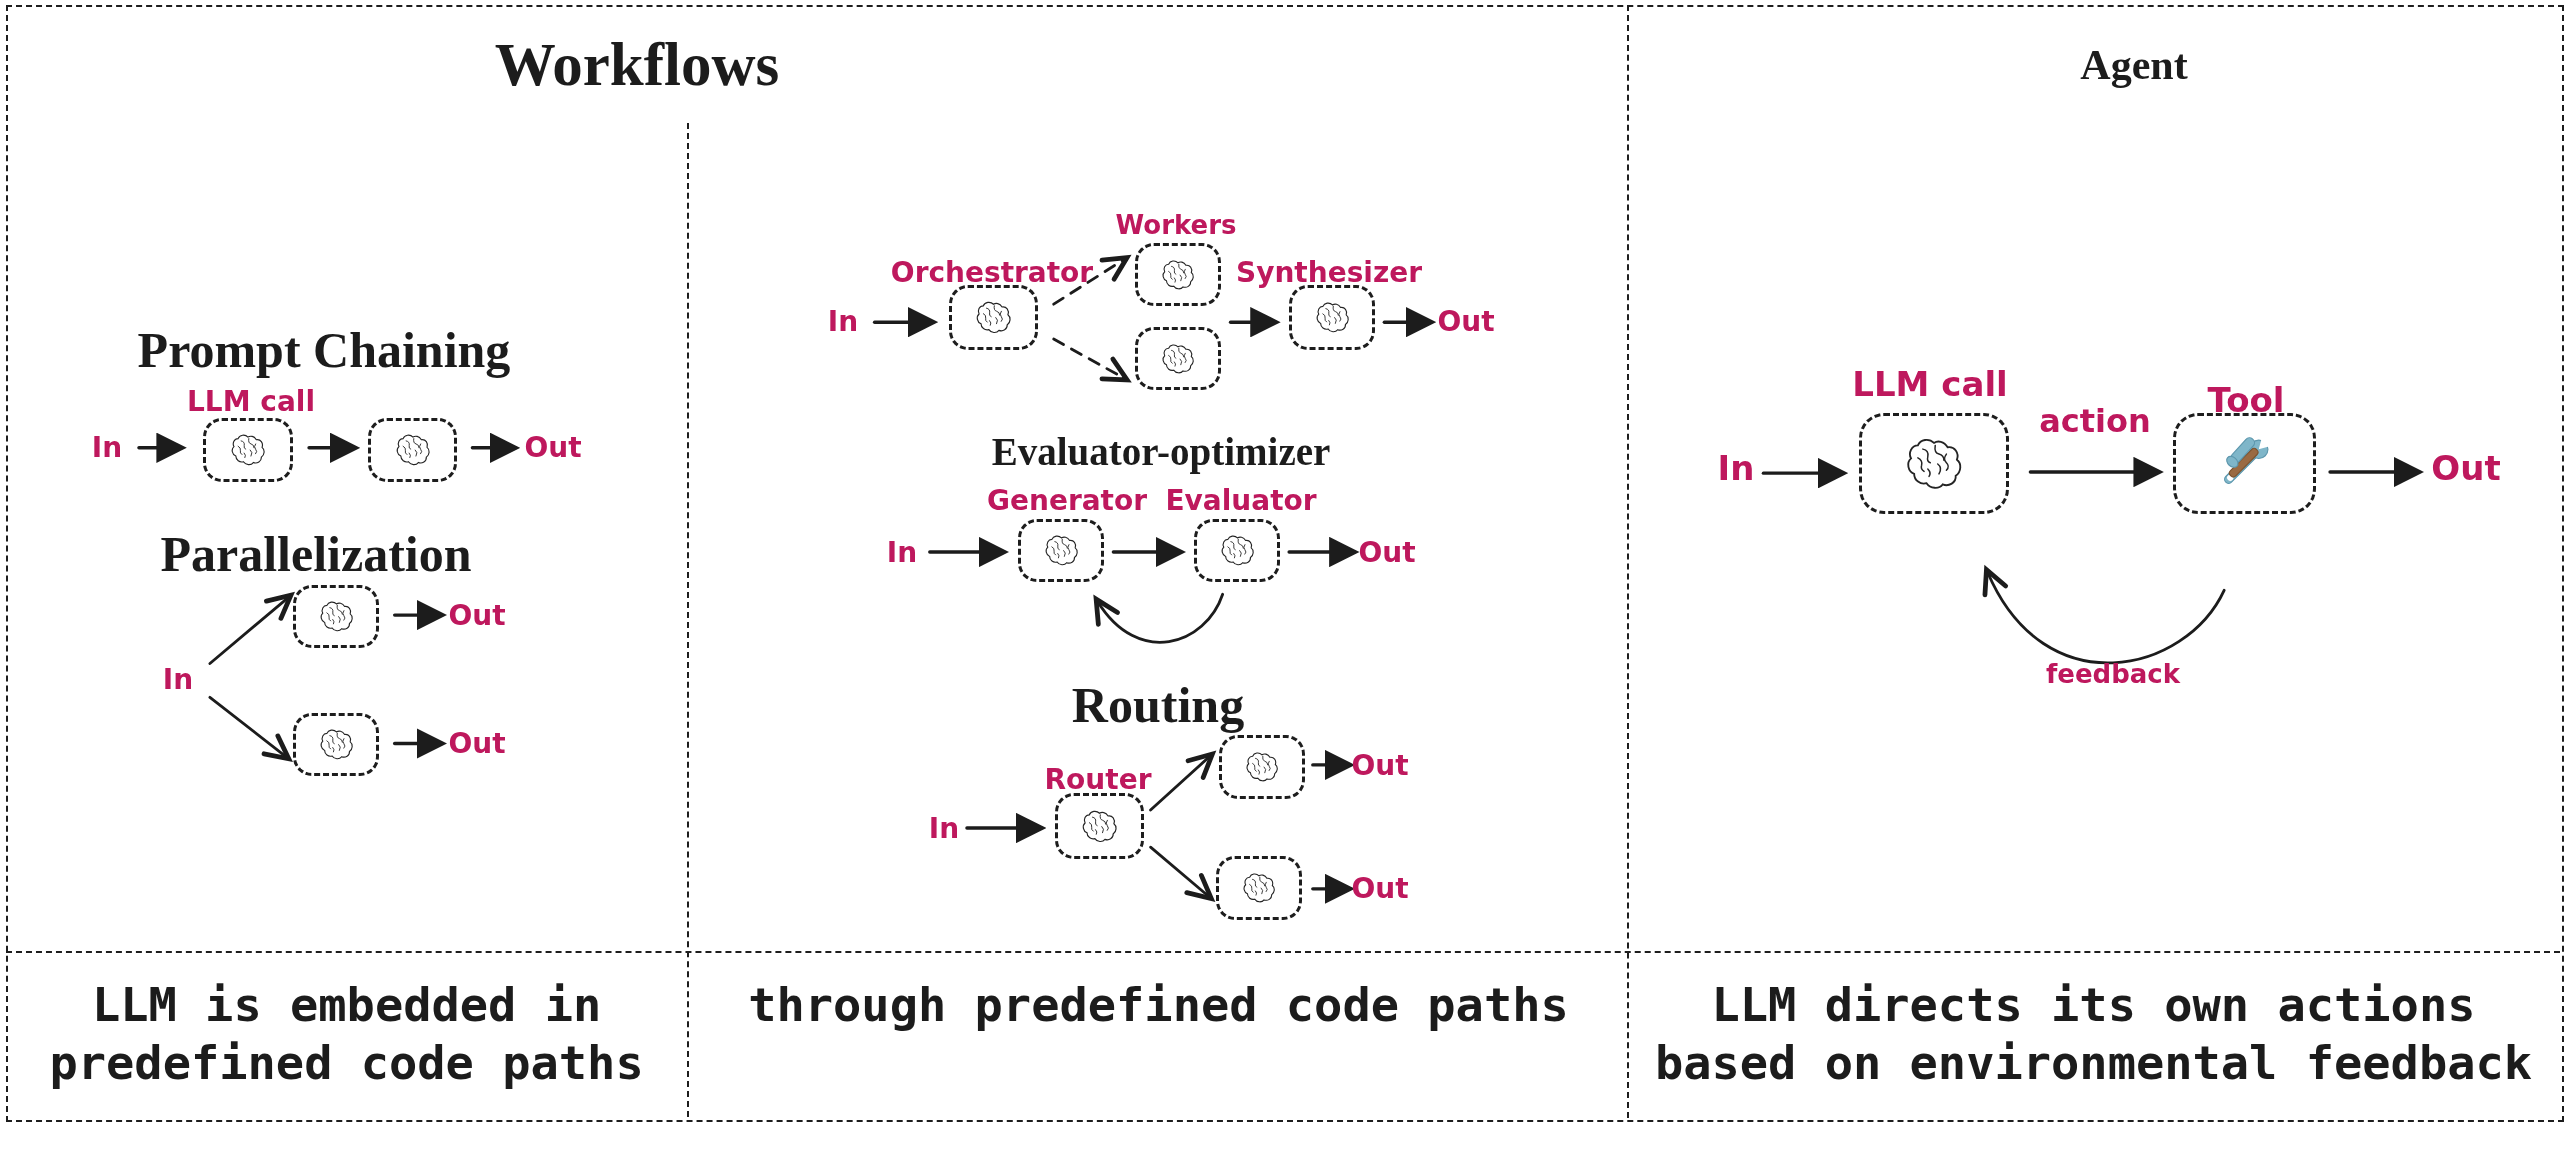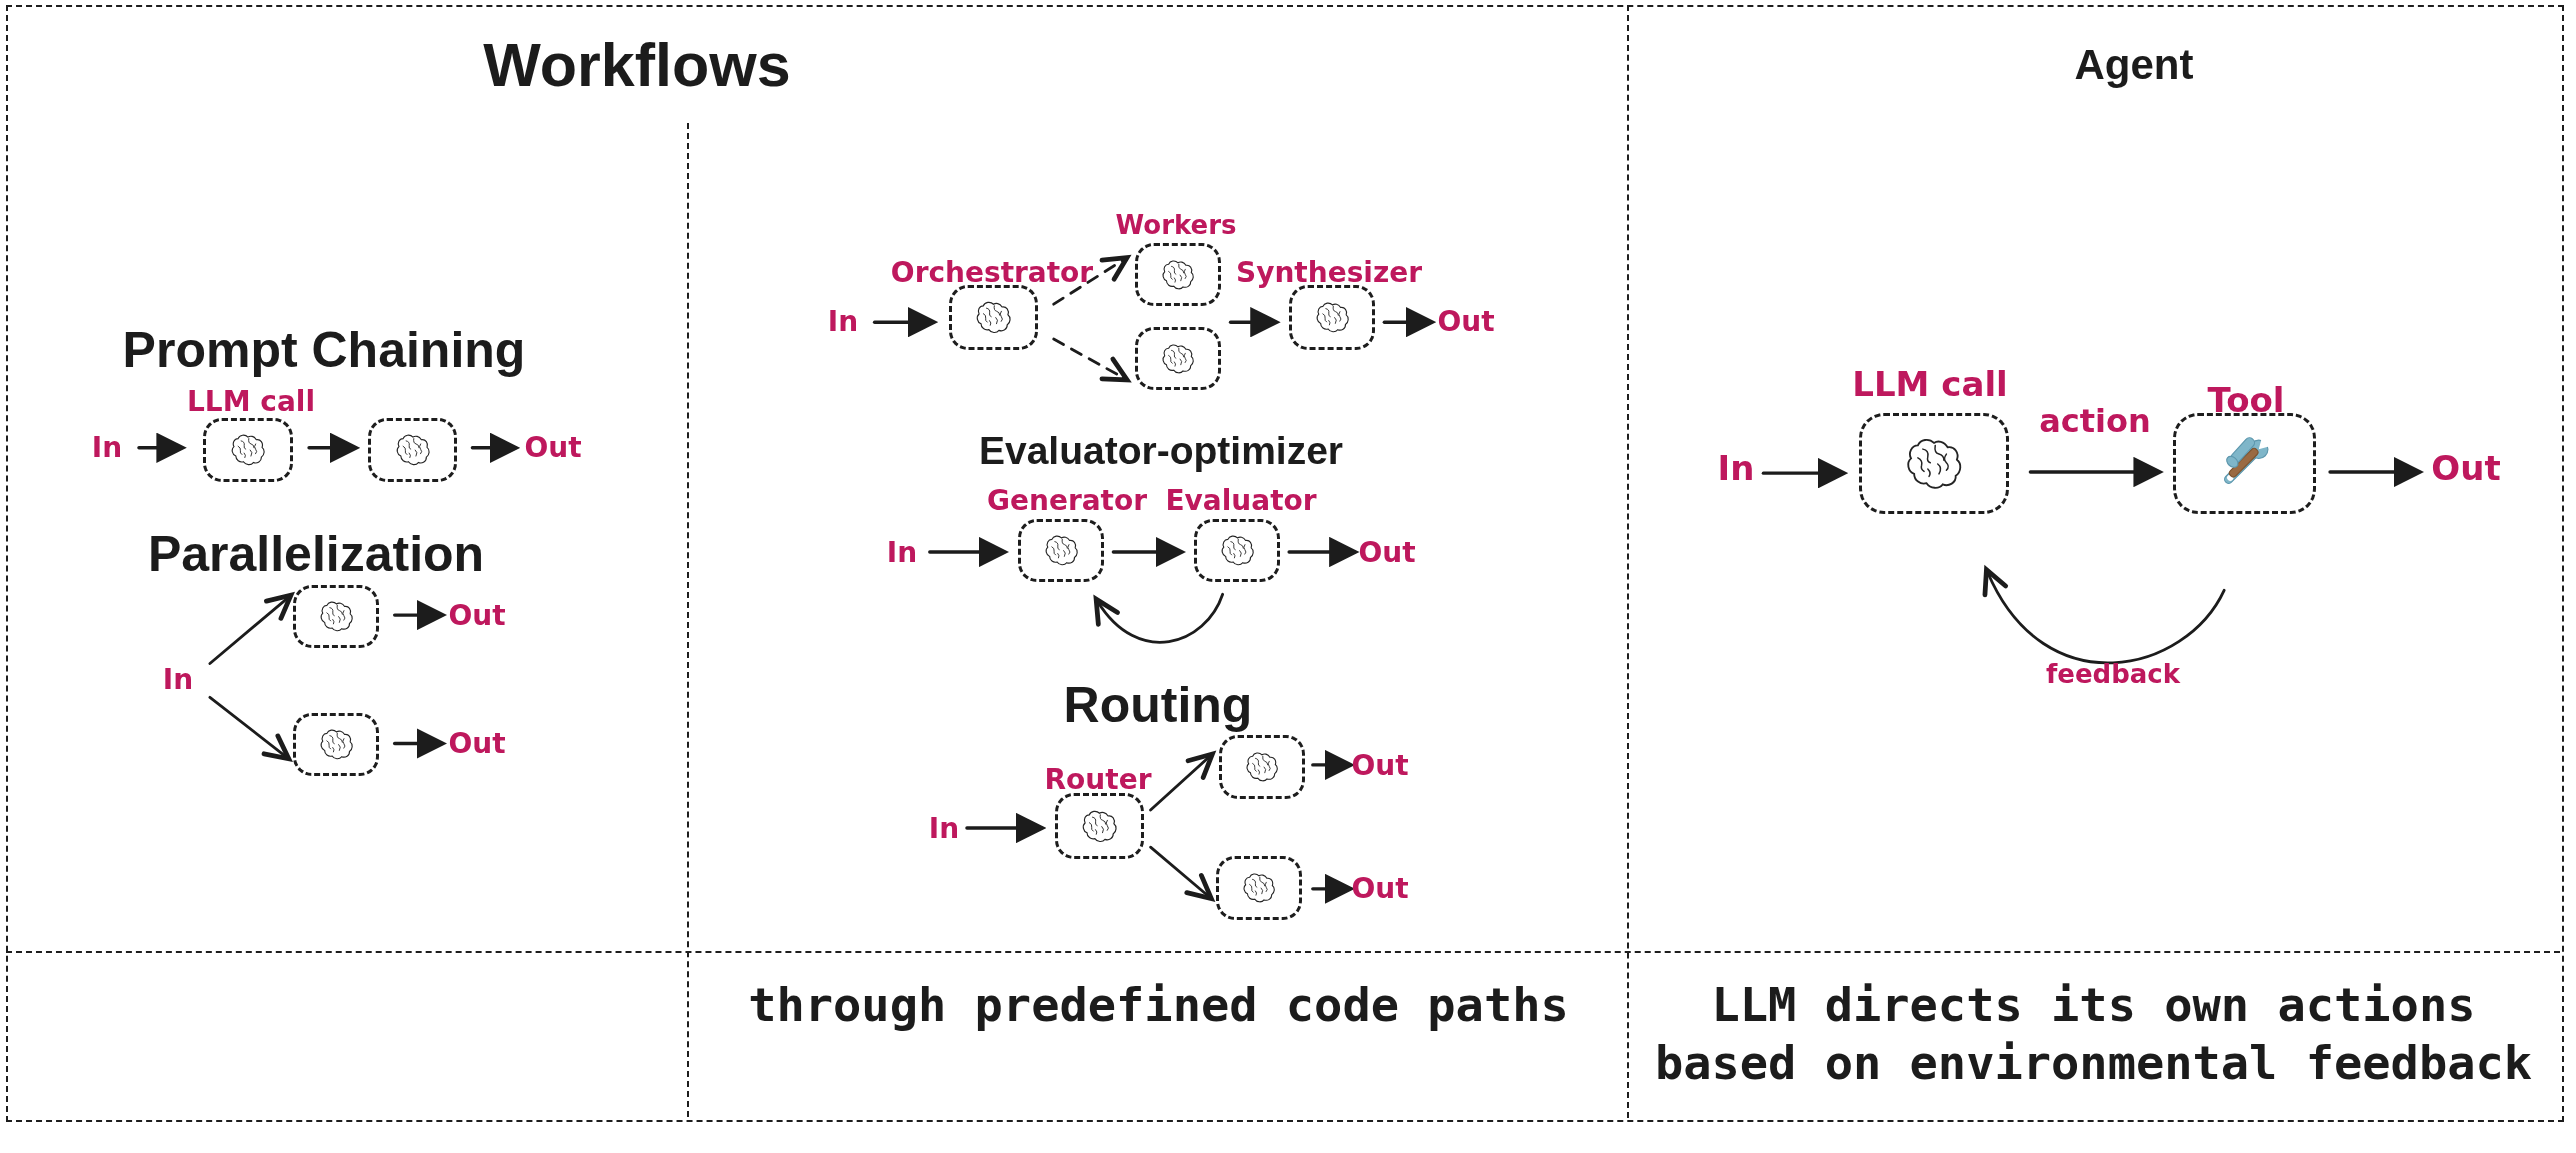--- a/index.html
+++ b/index.html
@@ -7,21 +7,21 @@
           font-family:"DejaVu Sans","Liberation Sans",sans-serif;color:#1c1c1c;}
   
   .frame{position:absolute;border:0 dashed #1d1d1d;}
   
   .dbox{position:absolute;border:3.4px dashed #1d1d1d;border-radius:19px;
         display:flex;align-items:center;justify-content:center;background:#ffffff;box-sizing:border-box;}
   .dbox.big{border-radius:25px;}
   .icon{display:block;line-height:0;}
   
   .mono-title{position:absolute;transform:translate(-50%,-50%);white-space:nowrap;
-        font-family:Liberation Sans, sans-serif;font-weight:bold;color:#1c1c1c;}
+        font-family:Liberation Serif, serif;font-weight:bold;color:#1c1c1c;}
   .hand{position:absolute;transform:translate(-50%,-50%);white-space:nowrap;
         font-family:"DejaVu Sans","Liberation Sans",sans-serif;font-weight:600;color:#be185d;}
   .caption{position:absolute;text-align:center;
         font-family:"DejaVu Sans Mono","Liberation Mono",monospace;font-weight:bold;
         font-size:47px;line-height:58px;color:#1c1c1c;white-space:nowrap;}
   svg.arrows{position:absolute;left:0;top:0;width:2576px;height:1153px;}
 </style>
 </head>
 <body>
 
@@ -313,20 +313,24 @@
           </g>
           <g transform="rotate(-48 58 38)">
             <rect x="32" y="28" width="52" height="17" rx="8" fill="#7fb6c9" stroke="#5d97ad" stroke-width="2"></rect>
             <ellipse cx="31" cy="36.5" rx="8" ry="11" fill="#7fb6c9" stroke="#5d97ad" stroke-width="2"></ellipse>
           </g>
         </svg></span>
   </div>
   <div class="hand" style="left:2466px;top:468px;font-size:34px;">Out</div>
   <div class="hand" style="left:2113px;top:674px;font-size:26px;">feedback</div>
 
+  <div class="caption" style="left:5.6px;top:976px;width:682px;">
+    <div>LLM is embedded in</div>
+    <div>predefined code paths</div>
+  </div>
   <div class="caption" style="left:689px;top:976px;width:939px;">
     <div>through predefined code paths</div>
   </div>
   <div class="caption" style="left:1628px;top:976px;width:931px;">
     <div>LLM directs its own actions</div>
     <div>based on environmental feedback</div>
   </div>
 
 </div>
 

